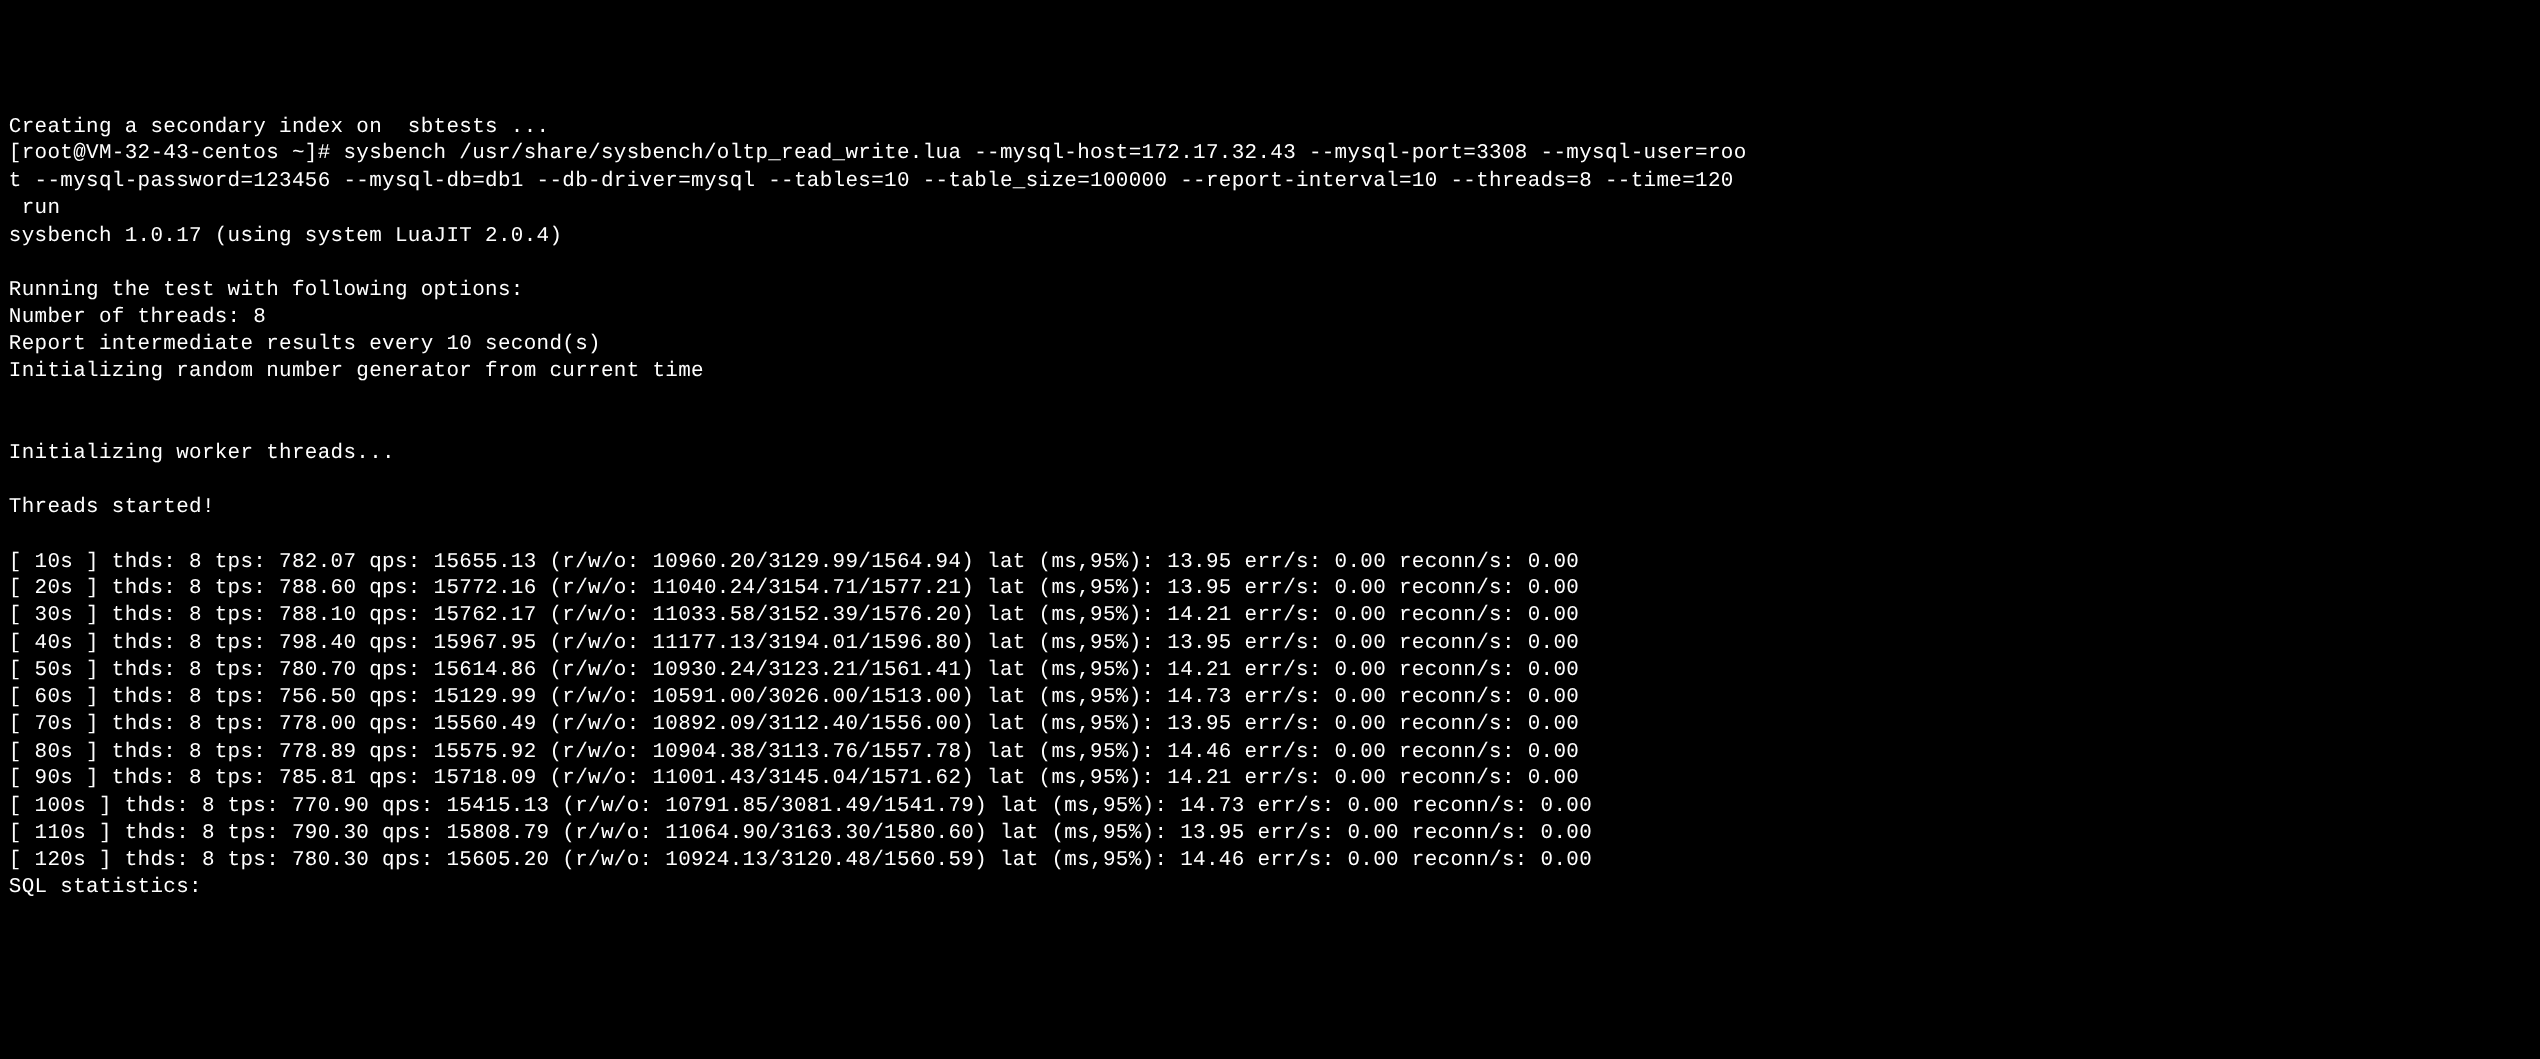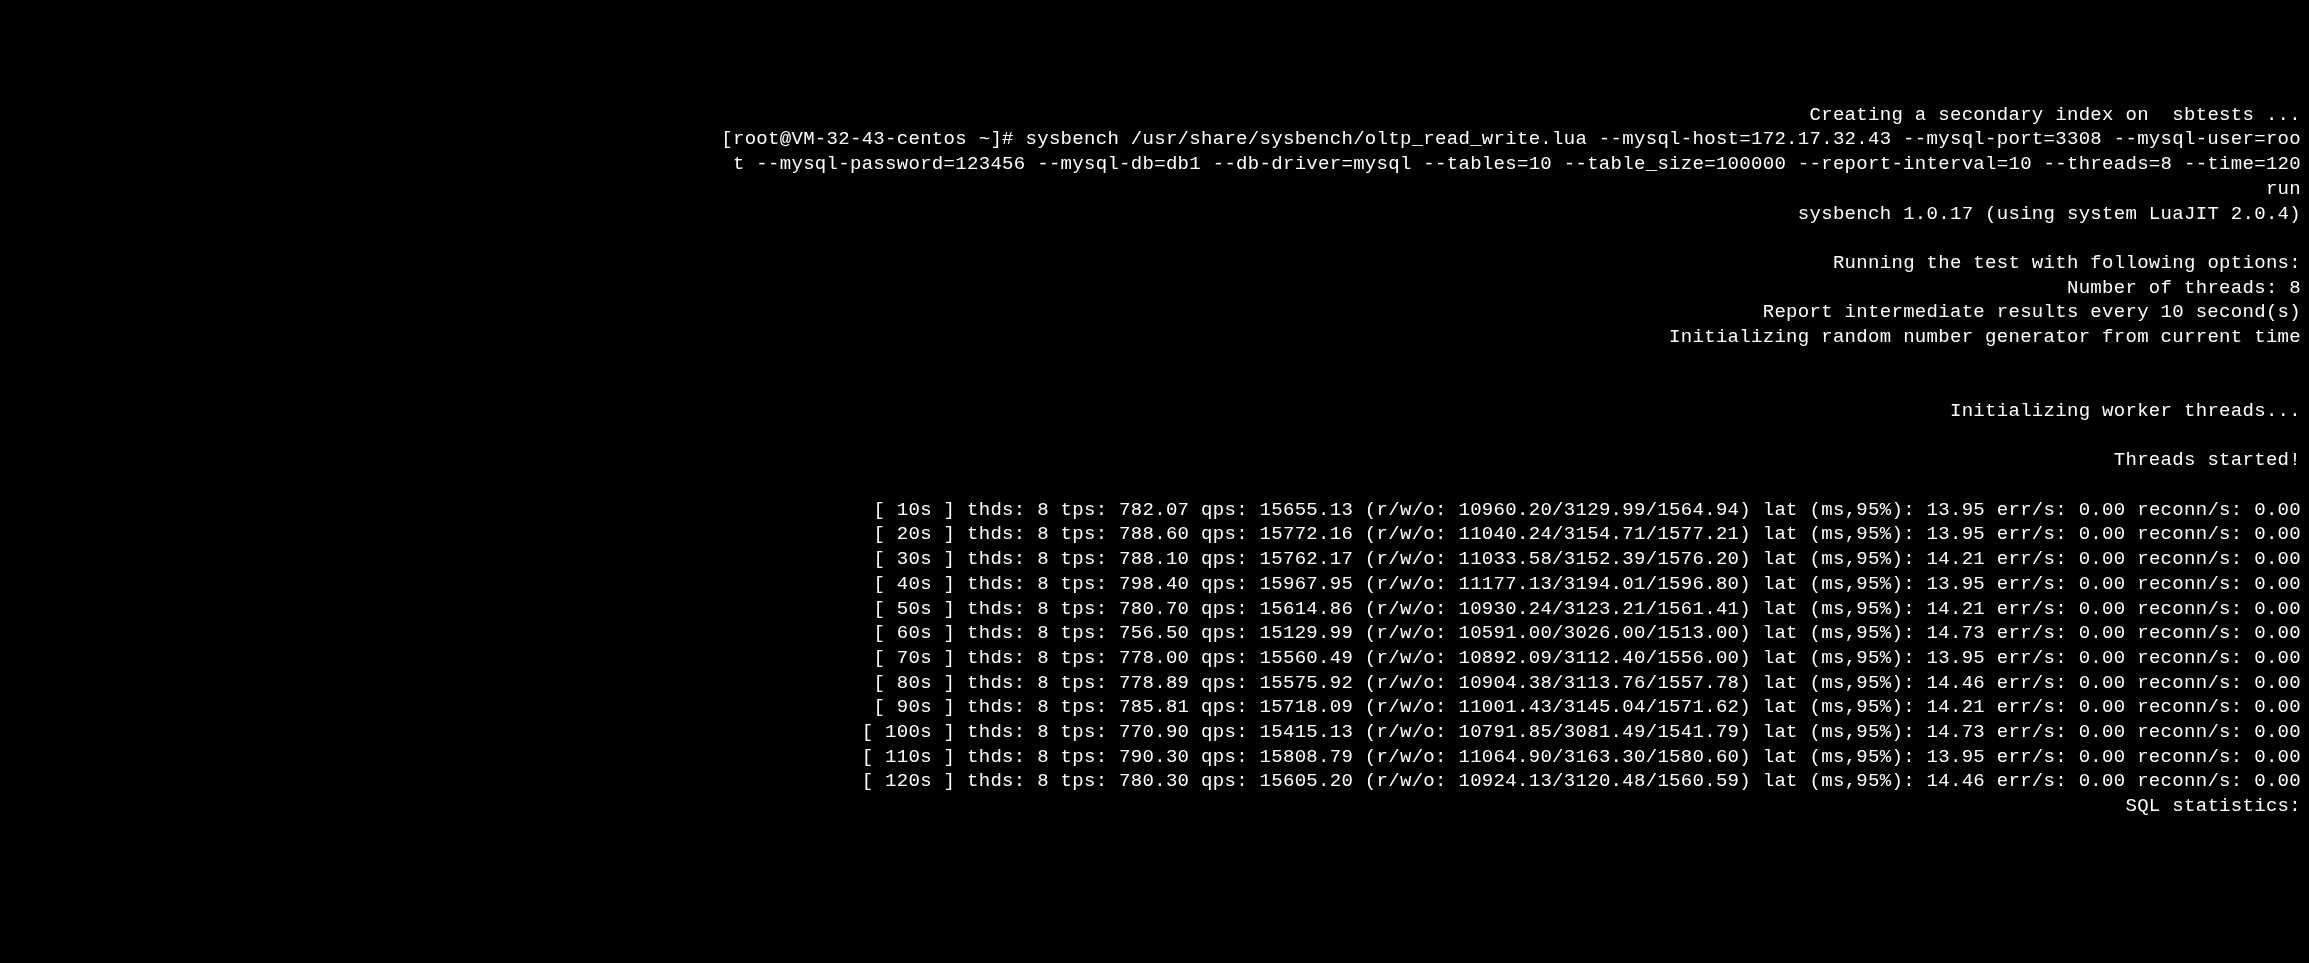--- a/index.html
+++ b/index.html
@@ -1,19 +1,18 @@
 <!DOCTYPE html>
 <html><head>
   <meta charset="utf-8">
   <style>
     * {
       margin: 0;
       padding: 0;
       box-sizing: border-box;
-      text-align: right;
     }
     body {
       background-color: #000000;
       color: #ffffff;
       font-family: 'Consolas', 'Monaco', 'Courier New', monospace;
       font-size: 19px;
       line-height: 1.3;
       padding: 4px 8px;
       white-space: pre;
       overflow-x: auto;

